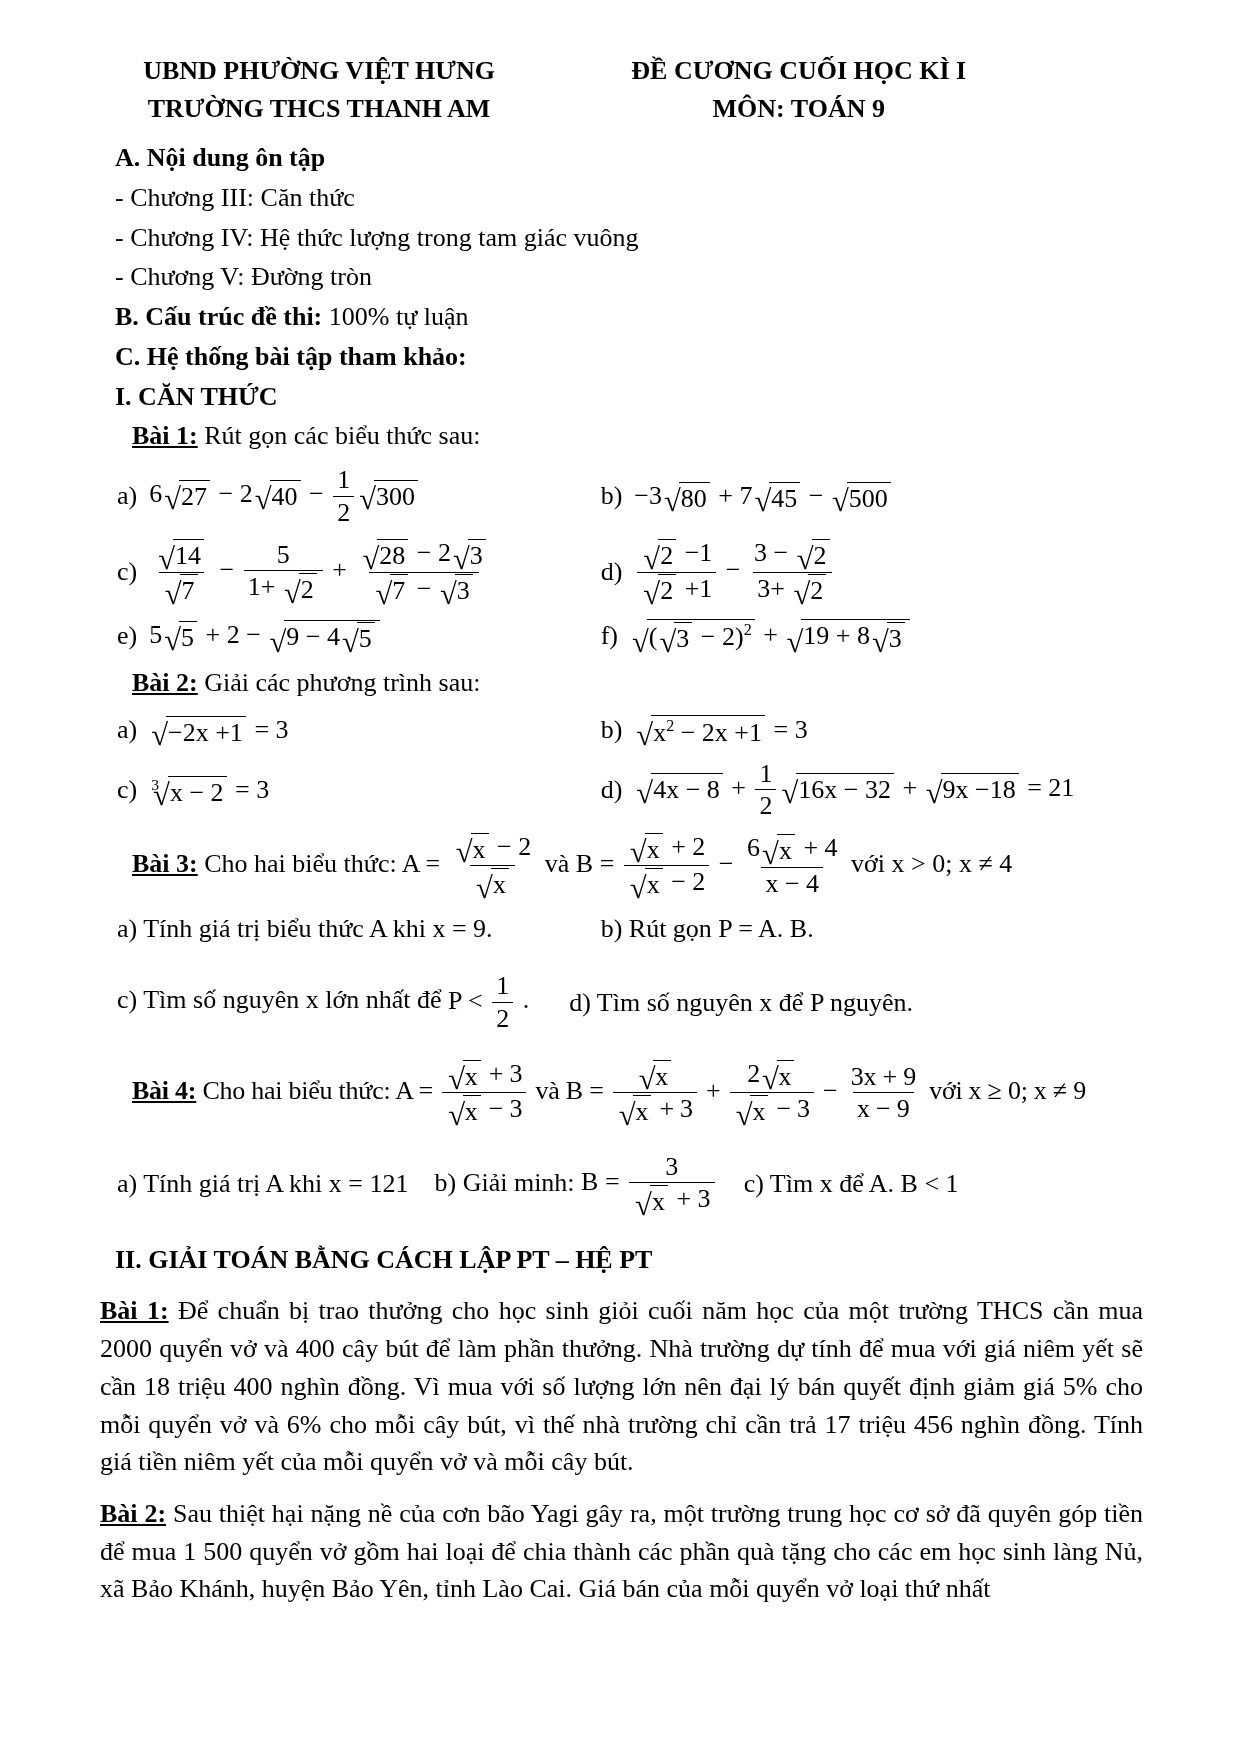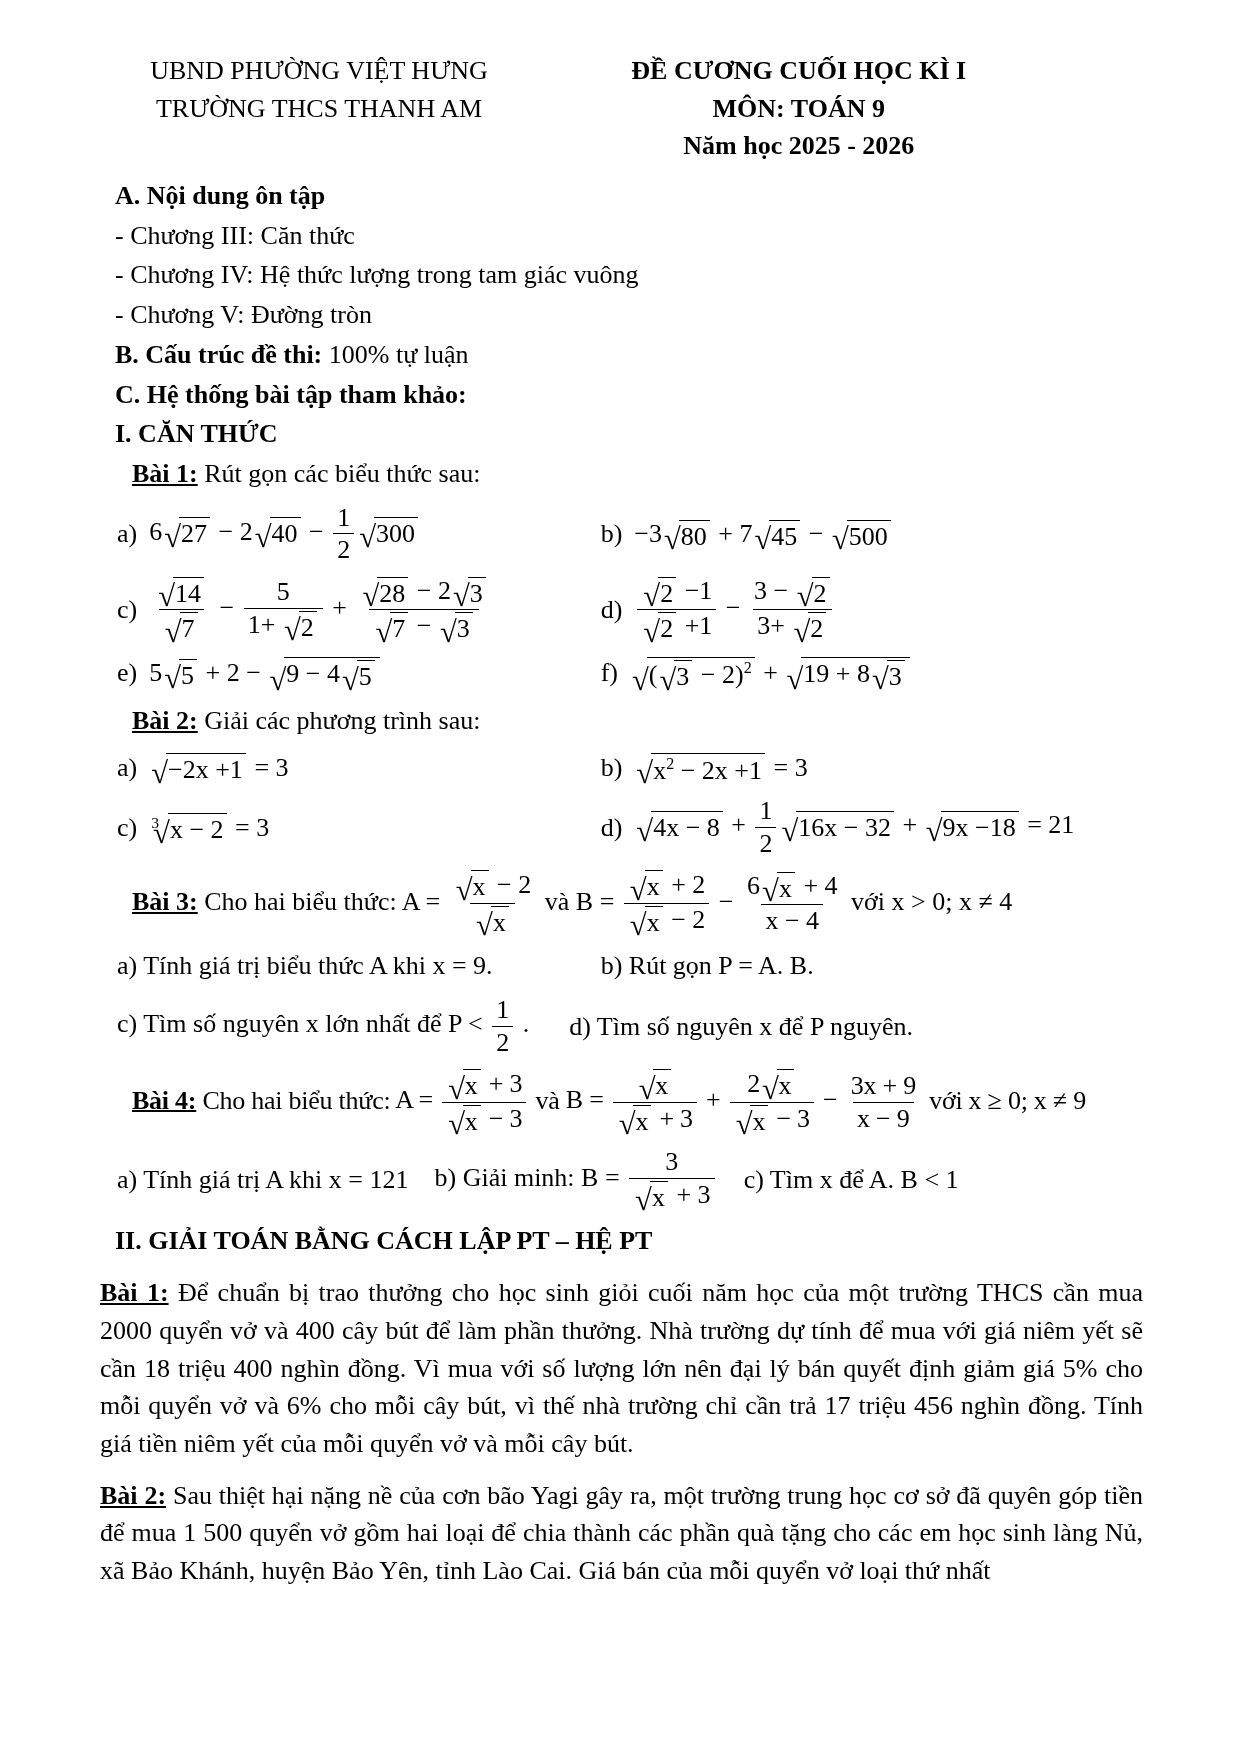--- a/index.html
+++ b/index.html
@@ -7,36 +7,36 @@
   body {
     width:1241px; height:1755px; overflow:hidden;
     color:#000;
     font-family:"Liberation Serif","DejaVu Serif",serif;
     font-size:26px; line-height:1.45;
   }
   .page { width:100%; height:100%; padding:52px 98px 0 100px; }
 
   
   .doc-header { display:flex; margin-bottom:12px; }
-  .hdr-left  { width:42%; text-align:center; font-weight:normal; }
+  .hdr-left  { width:42%; text-align:center; font-weight:bold; }
   .hdr-right { width:44%; margin-left:3%; text-align:center; font-weight:bold; }
 
   .bold { font-weight:bold; }
   .line { margin:2px 15px; }
   .ind  { padding-left:17px; }
   .bai-label { font-weight:bold; text-decoration:underline; }
   .tight { letter-spacing:-0.25px; }
 
   
   .ex-row { display:flex; align-items:center; margin:9px 0; }
   .cell-l { width:48%; padding-left:17px; display:flex; align-items:center; }
   .cell-r { flex:1; display:flex; align-items:center; }
   .tag { margin-right:12px; }
 
-  .flex-line { display:flex; align-items:center; margin:9px 0; }
+  .flex-line { display:flex; align-items:center; margin:23px 0; }
   .gap40 { gap:40px; }
   .gap28 { gap:26px; }
 
   
   .math { white-space:nowrap; }
   .frac { display:inline-flex; flex-direction:column; align-items:center;
           vertical-align:middle; margin:0 3px; text-align:center; line-height:1.22; }
   .frac > .num { padding:0 4px; }
   .frac > .den { border-top:1.5px solid #000; padding:0 4px; }
   .sqrt { display:inline-flex; align-items:stretch; vertical-align:middle;
@@ -56,21 +56,20 @@
 <div class="page">
 
   <div class="doc-header">
     <div class="hdr-left">
       <div>UBND PHƯỜNG VIỆT HƯNG</div>
       <div>TRƯỜNG THCS THANH AM</div>
     </div>
     <div class="hdr-right">
       <div>ĐỀ CƯƠNG CUỐI HỌC KÌ I</div>
       <div>MÔN: TOÁN 9</div>
-      <div>Năm học 2025 - 2026</div>
     </div>
   </div>
 
   <div class="line bold">A. Nội dung ôn tập</div>
   <div class="line">- Chương III: Căn thức</div>
   <div class="line">- Chương IV: Hệ thức lượng trong tam giác vuông</div>
   <div class="line">- Chương V: Đường tròn</div>
   <div class="line"><span class="bold">B. Cấu trúc đề thi:</span><span> 100% tự luận</span></div>
   <div class="line bold">C. Hệ thống bài tập tham khảo:</div>
 

